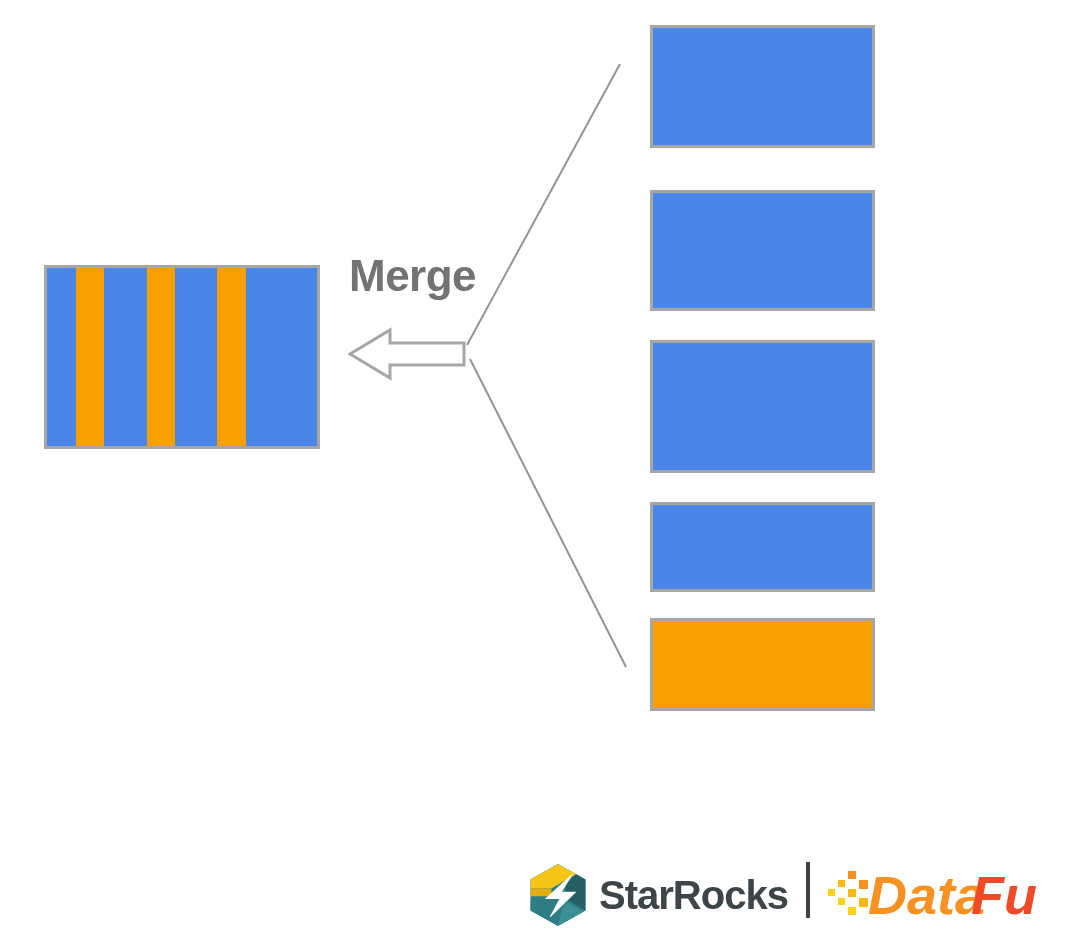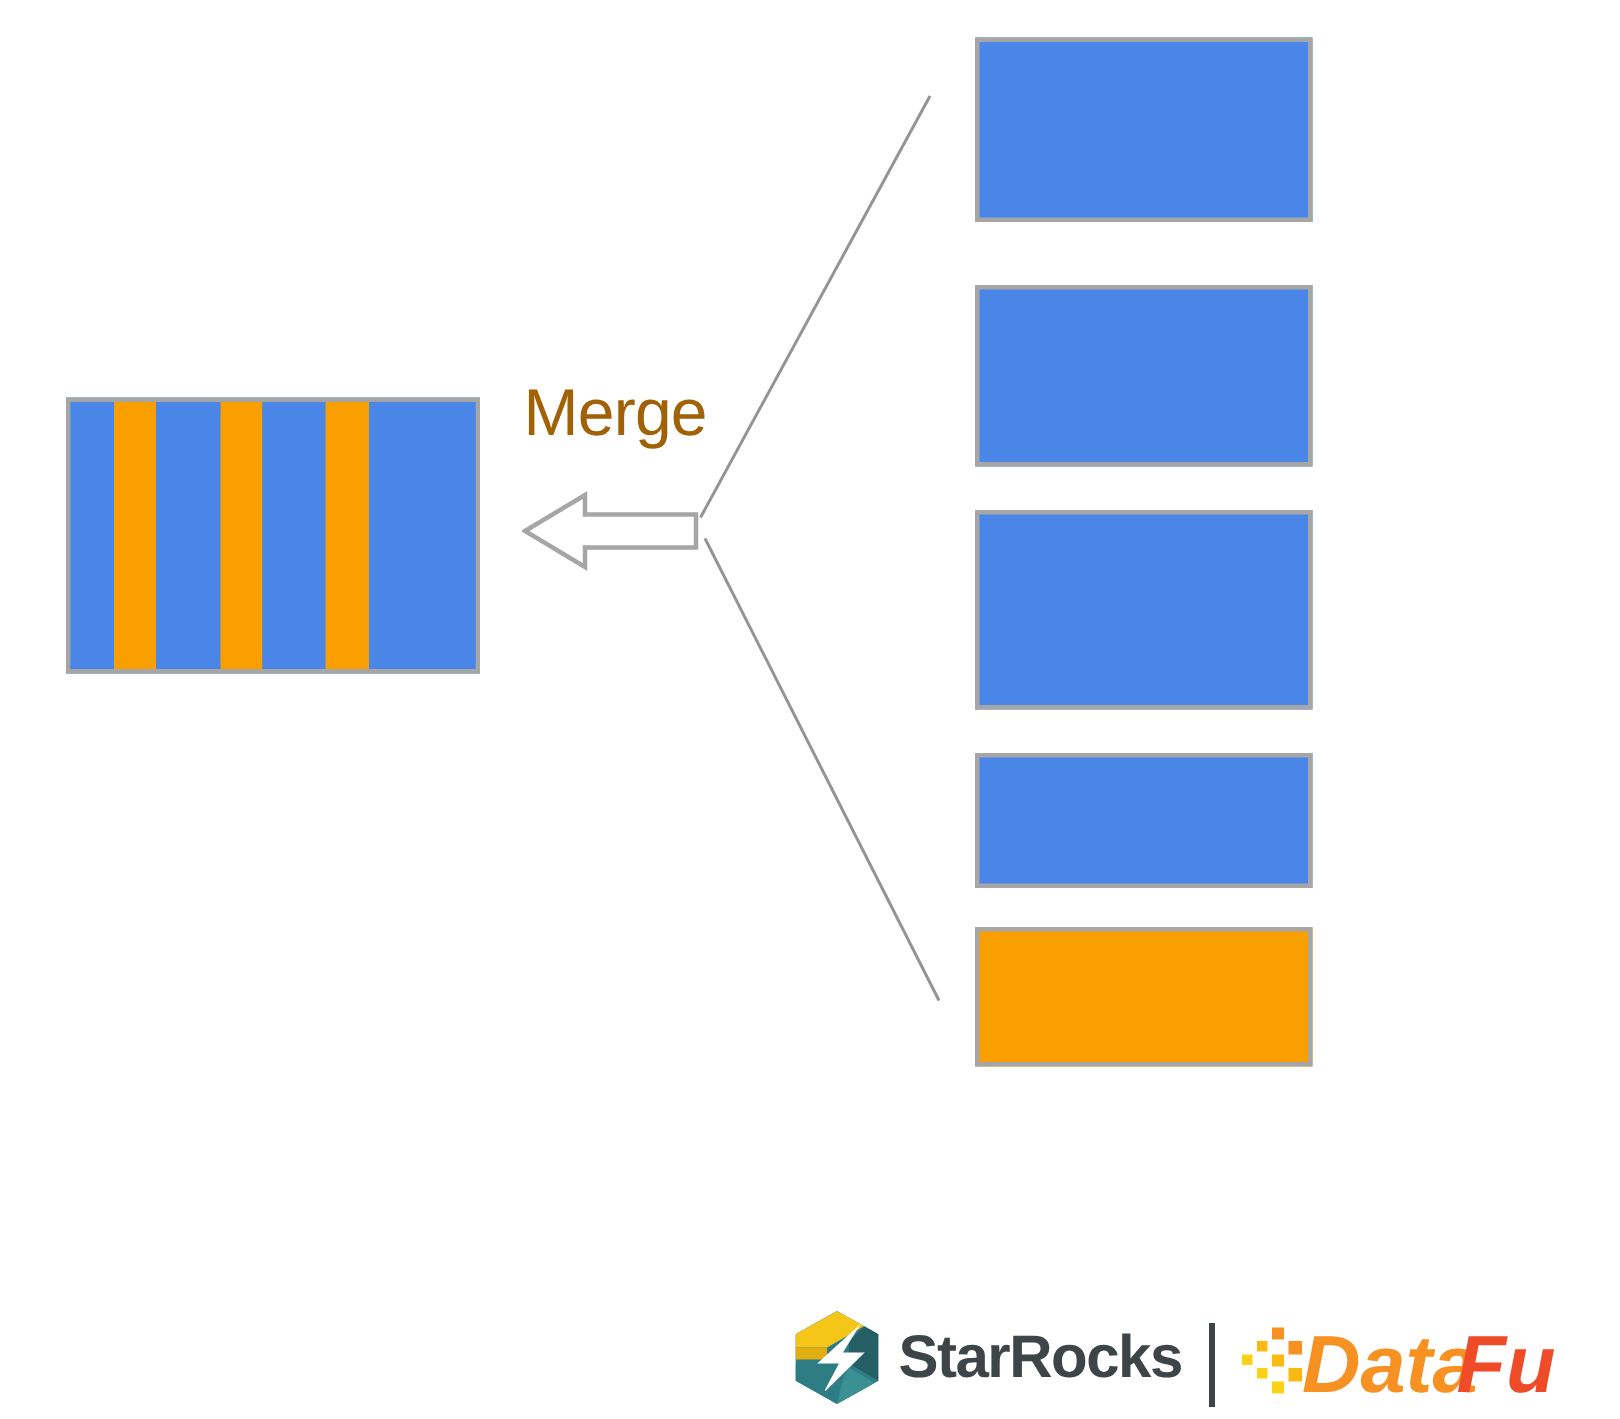--- a/index.html
+++ b/index.html
@@ -36,22 +36,22 @@
     top: 0;
     bottom: 0;
   }
 
   
   .merge-label {
     position: absolute;
     left: 349px;
     top: 251px;
     font-size: 44px;
-    font-weight: normal;
-    color: #a16207;
+    font-weight: bold;
+    color: #737373;
     letter-spacing: -0.5px;
     line-height: 1.15;
     white-space: nowrap;
   }
 
   
   .arrow-wrap {
     position: absolute;
     left: 348px;
     top: 326px;
@@ -78,21 +78,21 @@
     border: 3px solid #a6a6a6;
   }
 
   
   .footer {
     position: absolute;
     left: 525px;
     top: 862px;
     height: 76px;
     display: flex;
-    align-items: flex-end;
+    align-items: flex-start;
   }
   .sr-logo {
     display: flex;
     align-items: center;
   }
   .sr-mark {
     width: 66px;
     height: 66px;
     display: block;
   }

